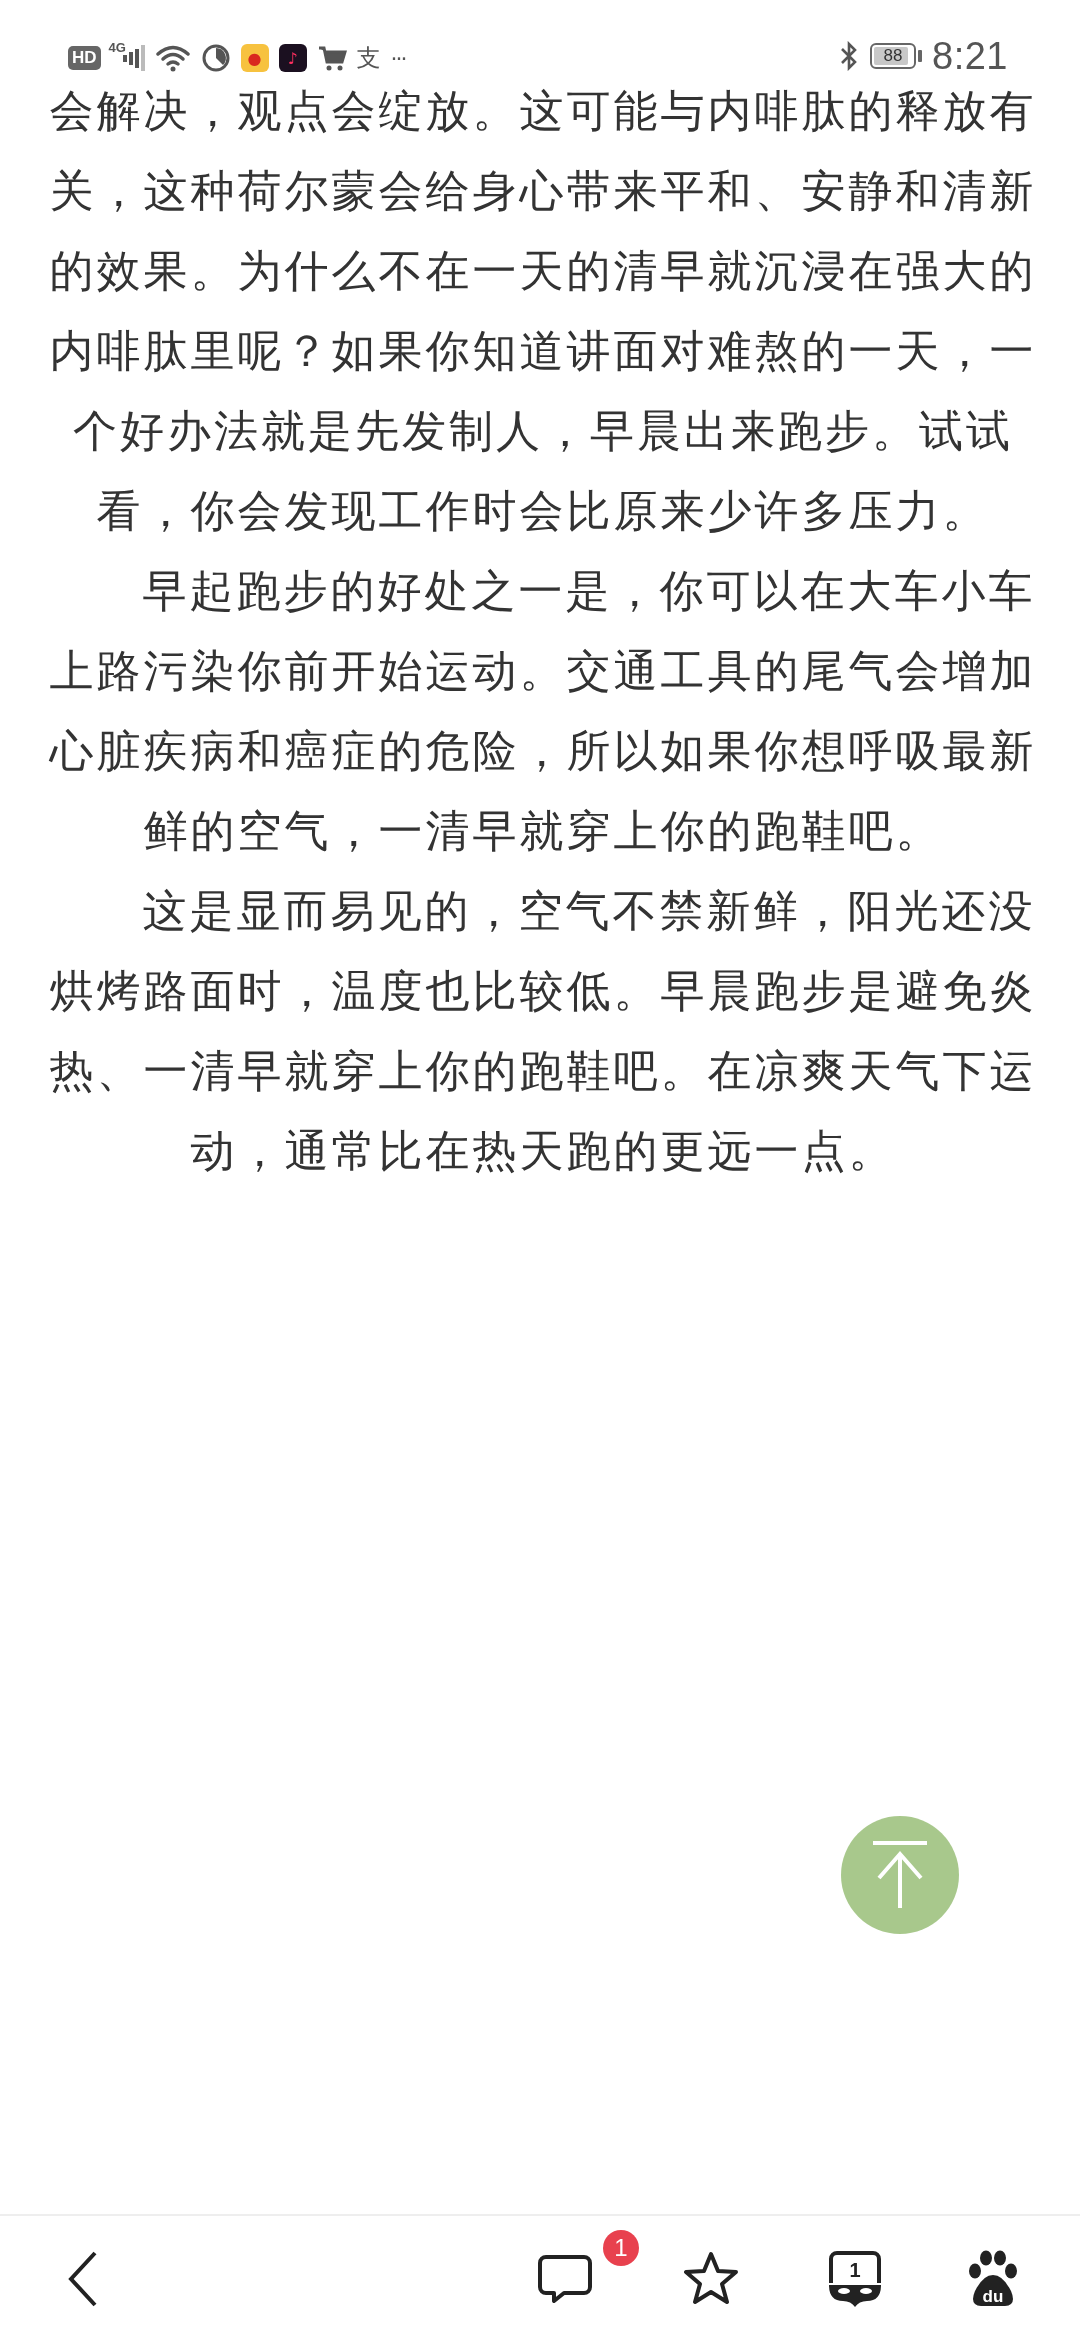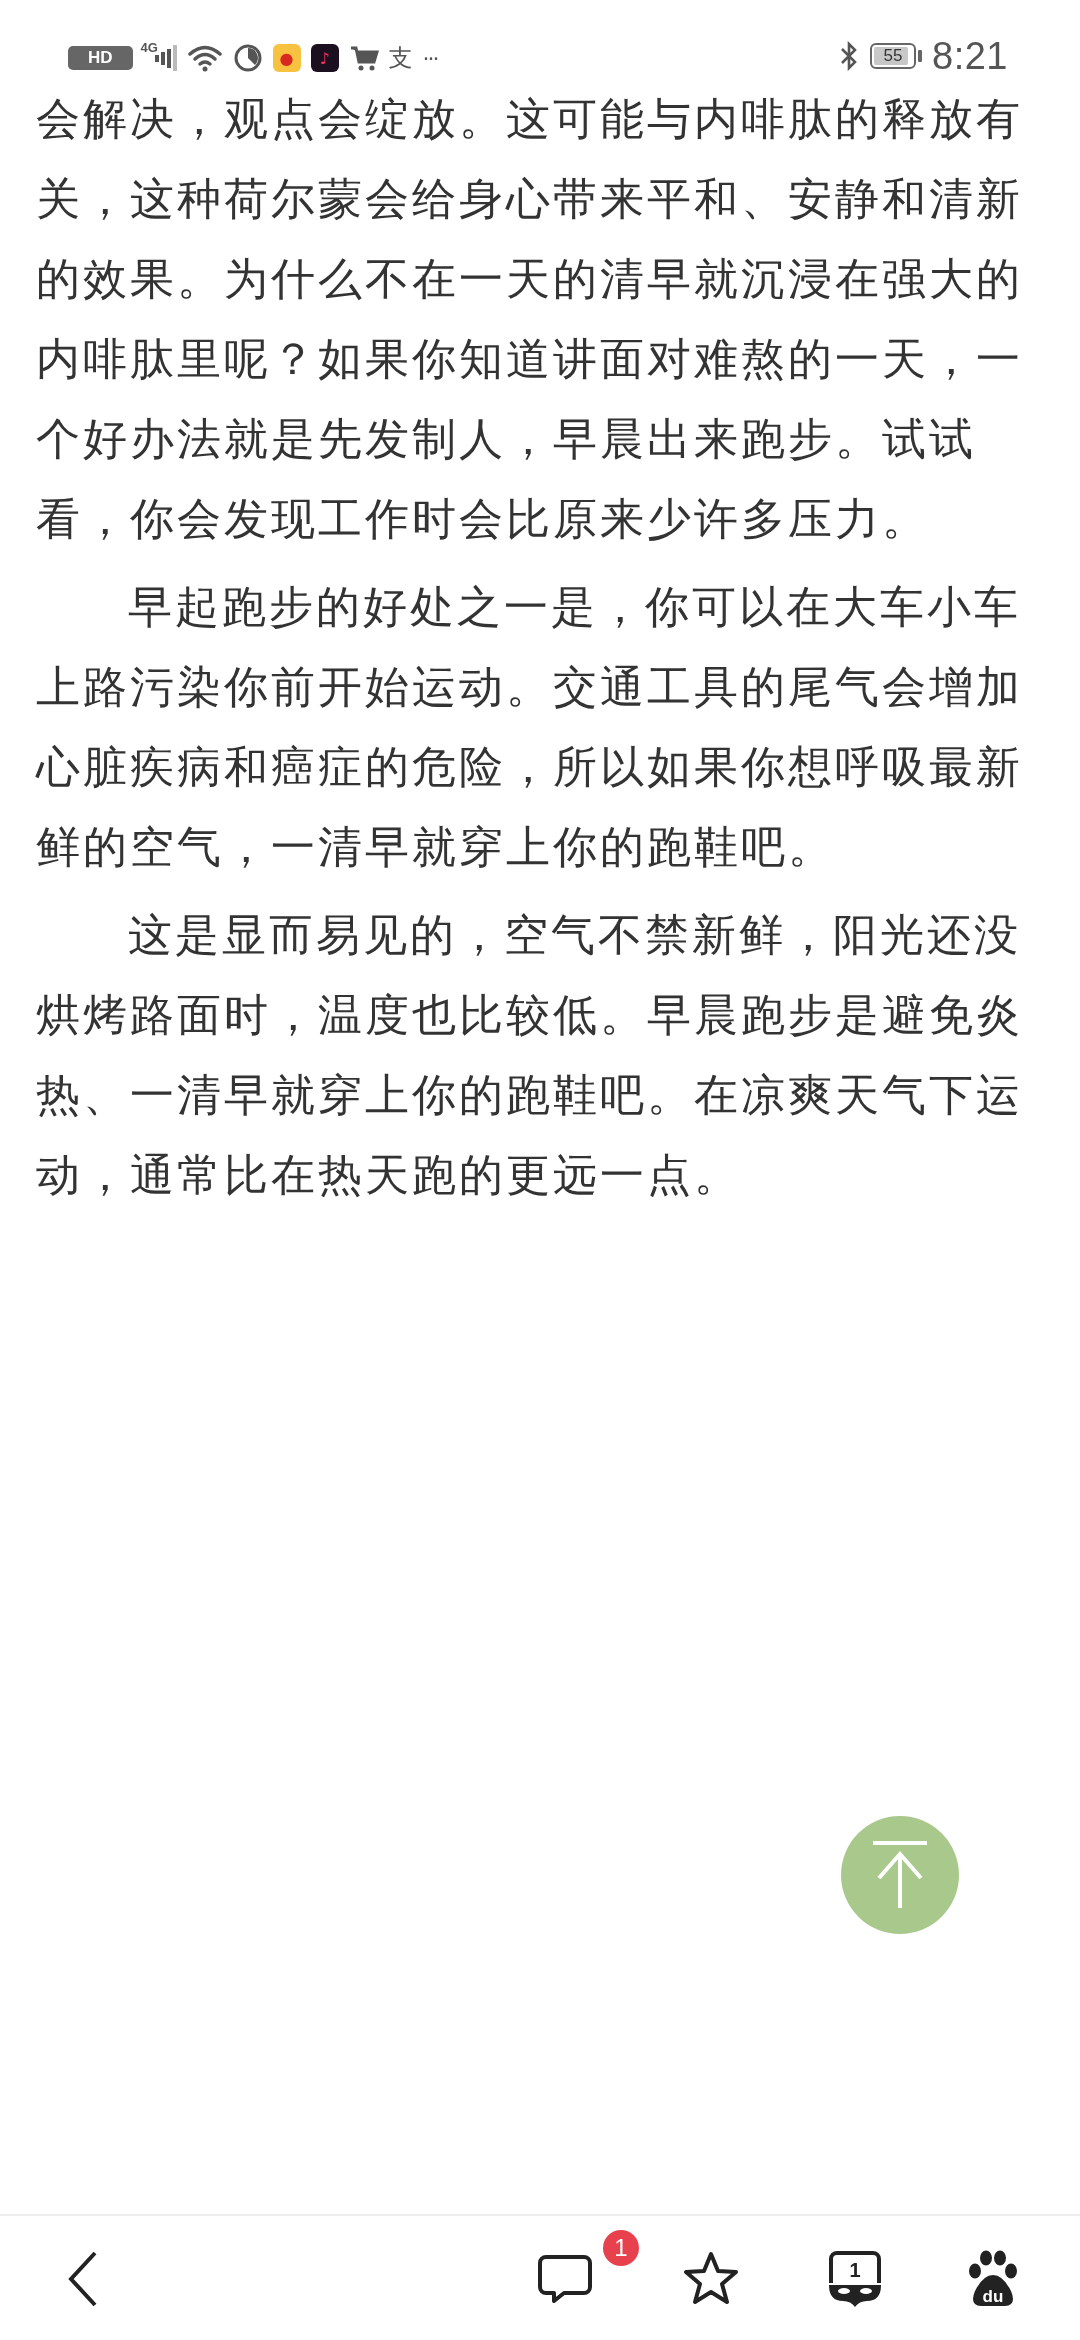--- a/index.html
+++ b/index.html
@@ -9,36 +9,36 @@
     font-family:"DejaVu Sans", "Liberation Sans", sans-serif;
     color:#333333;
   }
   .content {
     position:absolute; left:0; top:0; width:1080px; height:2216px; overflow:hidden;
   }
   .article {
     position:absolute; left:28px; top:71px; width:1030px;
     font-size:44px; line-height:80px; letter-spacing:3px;
   }
-  .article p { margin:8px; }
+  .article p { margin:0;text-align:center; }
   .article p.para { text-indent:92px; }
   .article p.cont { text-indent:0; }
   .article h3 {
     margin:0; font-size:44px; font-weight:bold; line-height:80px;
     padding-left:92px; padding-top:32px; padding-bottom:32px; color:#3a3a3a;
   }
 
   
   .statusbar {
     position:absolute; left:0; top:0; width:1080px; height:88px;
     background:#ffffff; z-index:5;
   }
   .sb-left { position:absolute; left:68px; top:38px; height:40px; display:flex; align-items:center; gap:10px; }
   .sb-right { position:absolute; right:72px; top:36px; height:40px; display:flex; align-items:center; gap:10px; }
-  .hd { background:#666; color:#fff; font-size:17px; font-weight:bold; border-radius:5px; padding:2px 20px; line-height:20px; font-family:"Liberation Sans", sans-serif; }
+  .hd { background:#666; color:#fff; font-size:17px; font-weight:bold; border-radius:5px; padding:2px 4px; line-height:20px; font-family:"Liberation Sans", sans-serif; }
   .sig { display:flex; align-items:center; gap:2px; height:28px; position:relative; }
   .sig .net { font-size:13px; font-weight:bold; color:#555; position:absolute; left:-2px; top:-4px; font-family:"Liberation Sans", sans-serif; }
   .sig span.bar { width:4px; background:#555; display:block; }
   .app-ic { width:28px; height:28px; border-radius:6px; display:flex; align-items:center; justify-content:center; font-size:16px; }
   .weibo { background:#f7c23f; color:#d9281f; }
   .douyin { background:#1b1020; color:#ff3060; }
   .time { font-family:"Liberation Sans", sans-serif; font-size:38px; color:#555; letter-spacing:0.5px; }
   .battery { display:flex; align-items:center; }
   .battery .body { width:46px; height:26px; border:2.5px solid #666; border-radius:6px; position:relative; box-sizing:border-box; display:flex; align-items:center; justify-content:center; }
   .battery .fill { position:absolute; left:2px; top:2px; bottom:2px; width:34px; background:#c8c8c8; border-radius:2px; }
@@ -105,21 +105,21 @@
     <span style="font-size:24px;color:#555">支</span>
     <span style="font-size:22px;color:#555;letter-spacing:-2px">···</span>
   </div>
   <div class="sb-right">
     <svg width="22" height="30" viewBox="0 0 22 30">
       <path d="M4 8 L17 21 L11 27 L11 3 L17 9 L4 22" stroke="#555" stroke-width="2.6" fill="none"></path>
     </svg>
     <span class="battery">
       <span class="body">
           <span class="fill"></span>
-          <span class="lvl">55</span>
+          <span class="lvl">88</span>
         </span>
       <span class="tip"></span>
     </span>
     <span class="time">8:21</span>
   </div>
 </div>
 
 <div class="fab">
   <svg width="118" height="118" viewBox="0 0 118 118">
     <line x1="32" y1="27" x2="86" y2="27" stroke="#fff" stroke-width="4"></line>

